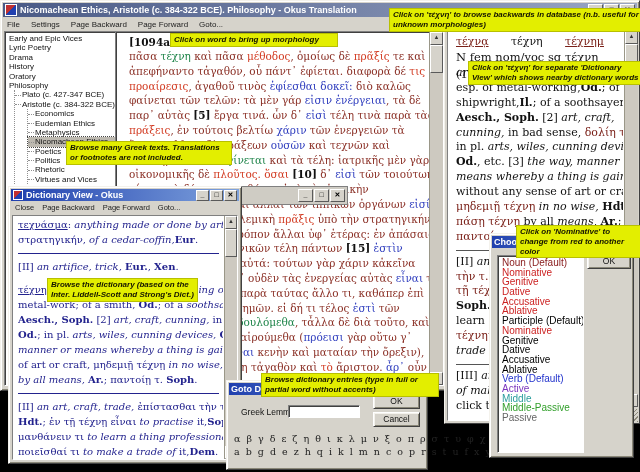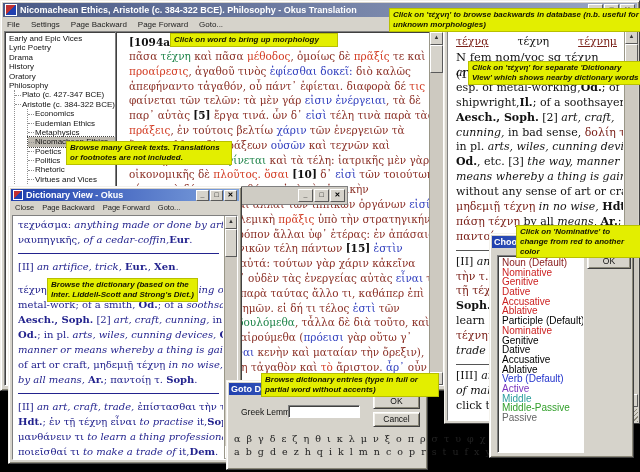--- a/index.html
+++ b/index.html
@@ -42,21 +42,21 @@
   .sbtn{height:11px;background:#d6d3cb;border:1px solid;border-color:#fff #5a5a5a #5a5a5a #fff;
         font-size:6px;line-height:9px;text-align:center;color:#333}
   .sthumb{height:26px;background:#d6d3cb;border:1px solid;border-color:#fff #5a5a5a #5a5a5a #fff}
   .sfill{flex:1 1 auto}
   
   #morphwin{position:absolute;left:444px;top:28px;width:194px;height:394px;z-index:2;background:#d6d3cb;
             border:1px solid #404040;border-top-color:#f4f2ec;border-left-color:#f4f2ec}
   #morph-inner{position:absolute;left:2px;top:2px;right:15px;bottom:2px;background:#fff;overflow:hidden;
                border:1px solid #808080;border-bottom-color:#fff;border-right-color:#fff;
                font-family:"DejaVu Serif",serif;font-size:11px;color:#111;padding:2px 0 0 8px}
-  #morph-nav{display:flex;justify-content:space-between;padding-right:6px;height:15px;line-height:15px}
+  #morph-nav{display:flex;justify-content:space-between;padding-right:19px;height:15px;line-height:15px}
   #morph-line{height:17px;line-height:17px;font-size:11.5px}
   .mline{height:14.9px;line-height:14.9px;white-space:nowrap}
   .c-k{color:#111}.c-it{color:#111;font-style:italic}.c-bd{color:#111;font-weight:bold}
   .c-gm{color:#7a2018}.c-lk{color:#111;text-decoration:underline}
   .c-mlk{color:#7a2018;text-decoration:underline}
   .hrline{height:10px;position:relative}
   .hrline::after{content:"";position:absolute;left:0;right:8px;top:5px;border-top:1px solid #555}
   .gapline{height:8px}
   .grip{position:absolute;right:1px;bottom:1px;width:13px;height:13px;
         background:repeating-linear-gradient(135deg,#d6d3cb 0 2px,#8a8778 2px 3px)}
@@ -64,21 +64,21 @@
   #fragment{position:absolute;left:240px;top:186px;width:104px;height:17px;z-index:3;background:#cfccc4;
             border:1px solid #808080;display:flex;justify-content:flex-end;align-items:center;padding-right:2px;gap:1px}
   
   #dictwin{left:8px;top:186px;width:232px;height:276px;z-index:4}
   #dictcontent{position:absolute;left:3px;top:28px;right:3px;bottom:3px;background:#fff;overflow:hidden;
                border:1px solid #808080;border-bottom-color:#fff;border-right-color:#fff}
   #dictlines{position:absolute;left:5px;top:1px;right:14px;bottom:0;overflow:hidden;
              font-family:"DejaVu Serif",serif;font-size:10px;color:#23238e}
   .dline{height:15px;line-height:15px;white-space:nowrap}
   .c-nv{color:#23238e}.c-nvi{color:#23238e;font-style:italic}
-  .c-nvb{color:#23238e;font-weight:bold}.c-lnk{color:#23238e;}
+  .c-nvb{color:#23238e;font-weight:bold}.c-lnk{color:#23238e;text-decoration:underline}
   .dhr{height:12px;position:relative}
   .dhr::after{content:"";position:absolute;left:0;right:4px;top:6px;border-top:1px solid #23238e}
   
   #gotodlg{left:226px;top:380px;width:200px;height:88px;z-index:5}
   .fieldlbl{position:absolute;font-size:8.5px;color:#111}
   #lemma-input{position:absolute;left:61px;top:24px;width:66px;height:11px;background:#fff;
                border:1px solid;border-color:#808080 #fff #fff #808080;box-shadow:inset 1px 1px 0 #404040;
                font-size:9px;padding:0 2px}
   .btn{position:absolute;background:#d6d3cb;border:1px solid;border-color:#fff #404040 #404040 #fff;
        box-shadow:inset 1px 1px 0 #f4f2ec, inset -1px -1px 0 #8a8778;
@@ -147,22 +147,22 @@
             <div class="titem">Virtues and Vices</div>
           </div>
         </div>
         <div class="titem">Religion</div>
       </div>
   </div>
   <div id="textpanel" class="sunken">
     <div id="gtext">
         <div class="pageref">[1094a]</div>
         <div class="gline"><span class="c-m">πᾶσα </span><span class="c-g">τέχνη</span><span class="c-m"> καὶ πᾶσα </span><span class="c-r">μέθοδος</span><span class="c-m">, ὁμοίως δὲ </span><span class="c-r">πρᾶξίς</span><span class="c-m"> τε καὶ</span></div>
+        <div class="gline"><span class="c-m">ἀπεφήναντο τἀγαθόν, οὗ πάντ᾽ ἐφίεται. διαφορὰ δέ </span><span class="c-r">τις</span></div>
         <div class="gline"><span class="c-r">προαίρεσις</span><span class="c-m">, ἀγαθοῦ τινὸς </span><span class="c-b">ἐφίεσθαι</span><span class="c-m"> </span><span class="c-b">δοκεῖ:</span><span class="c-m"> διὸ καλῶς</span></div>
-        <div class="gline"><span class="c-m">ἀπεφήναντο τἀγαθόν, οὗ πάντ᾽ ἐφίεται. διαφορὰ δέ </span><span class="c-r">τις</span></div>
         <div class="gline"><span class="c-m">φαίνεται τῶν τελῶν: τὰ μὲν γάρ </span><span class="c-b">εἰσιν</span><span class="c-m"> </span><span class="c-b">ἐνέργειαι</span><span class="c-m">, τὰ δὲ</span></div>
         <div class="gline"><span class="c-m">παρ᾽ αὐτὰς </span><span class="c-n">[5]</span><span class="c-m"> ἔργα τινά. ὧν δ᾽ </span><span class="c-b">εἰσὶ</span><span class="c-m"> τέλη τινὰ παρὰ τὰς</span></div>
         <div class="gline"><span class="c-r">πράξεις</span><span class="c-m">, ἐν τούτοις βελτίω </span><span class="c-b">χάριν</span><span class="c-m"> τῶν ἐνεργειῶν τὰ</span></div>
         <div class="gline"><span class="c-m">ἔργα. πολλῶν δὲ πράξεων </span><span class="c-b">οὐσῶν</span><span class="c-m"> καὶ τεχνῶν καὶ</span></div>
         <div class="gline"><span class="c-m">ἐπιστημῶν πολλὰ </span><span class="c-g">γίνεται</span><span class="c-m"> καὶ τὰ τέλη: ἰατρικῆς μὲν γὰρ</span></div>
         <div class="gline"><span class="c-m">οἰκονομικῆς δὲ </span><span class="c-r">πλοῦτος. ὅσαι</span><span class="c-m"> </span><span class="c-n">[10]</span><span class="c-m"> δ᾽ </span><span class="c-b">εἰσὶ</span><span class="c-m"> τῶν τοιούτων ὑπὸ</span></div>
         <div class="gline"><span class="c-m">μίαν τινὰ δύναμιν, καθάπερ ὑπὸ τὴν ἱππικὴν</span></div>
         <div class="gline"><span class="c-m">χαλινοποιικὴ καὶ ὅσαι ἄλλαι τῶν ἱππικῶν ὀργάνων </span><span class="c-b">εἰσίν</span></div>
         <div class="gline"><span class="c-m">αὕτη δὲ καὶ πᾶσα πολεμικὴ </span><span class="c-r">πρᾶξις</span><span class="c-m"> ὑπὸ τὴν στρατηγικήν,</span></div>
         <div class="gline"><span class="c-m">κατὰ τὸν αὐτὸν δὴ τρόπον ἄλλαι ὑφ᾽ ἑτέρας: ἐν ἁπάσαις</span></div>
@@ -247,21 +247,21 @@
   </div>
   <div class="menubar" id="dict-menu" style="height:10px;font-size:7.5px;gap:8px">
       <span class="menu-item">Close</span>
       <span class="menu-item">Page Backward</span>
       <span class="menu-item">Page Forward</span>
       <span class="menu-item">Goto...</span>
     </div>
   <div id="dictcontent">
     <div id="dictlines">
         <div class="dline"><span class="c-lnk">τεχνάσμα</span><span class="c-nv">: </span><span class="c-nvi">anything made or done by art, a handiwork,</span></div>
-        <div class="dline"><span class="c-nv">ναυπηγικῆς,  </span><span class="c-nvi">of a cedar-coffin,</span><span class="c-nvb">Eur</span><span class="c-nv">.</span></div>
+        <div class="dline"><span class="c-nv">στρατηγικήν,  </span><span class="c-nvi">of a cedar-coffin,</span><span class="c-nvb">Eur</span><span class="c-nv">.</span></div>
         <div class="dhr"></div>
         <div class="dline"><span class="c-nv">[II] </span><span class="c-nvi">an artifice, trick, </span><span class="c-nvb">Eur.</span><span class="c-nv">,  </span><span class="c-nvb">Xen</span><span class="c-nv">.</span></div>
         <div class="gapline"></div>
         <div class="dline"><span class="c-lnk">τέχνη</span><span class="c-nv">:  </span><span class="c-nvi">art, skill, craft in work, cunning of hand,</span></div>
         <div class="dline"><span class="c-nv">metal-work; of a smith, </span><span class="c-nvb">Od.</span><span class="c-nv">; of a </span><span class="c-nvi">soothsayer,</span></div>
         <div class="dline"><span class="c-nvb">Aesch., Soph.</span><span class="c-nv">  [2] </span><span class="c-nvi">art, craft, cunning,</span><span class="c-nv"> in bad sense, δολίη τ.</span></div>
         <div class="dline"><span class="c-nvb">Od.</span><span class="c-nv">;  in pl. </span><span class="c-nvi">arts, wiles, cunning devices, </span><span class="c-nvb">Od.</span></div>
         <div class="dline"><span class="c-nvi">manner or means whereby a thing is gained,</span></div>
         <div class="dline"><span class="c-nv">of art or craft, μηδεμιῇ τέχνῃ </span><span class="c-nvi">in no wise, </span></div>
         <div class="dline"><span class="c-nvi">by all means, </span><span class="c-nvb">Ar.</span><span class="c-nv">;   παντοίῃ τ. </span><span class="c-nvb">Soph</span><span class="c-nv">.</span></div>

